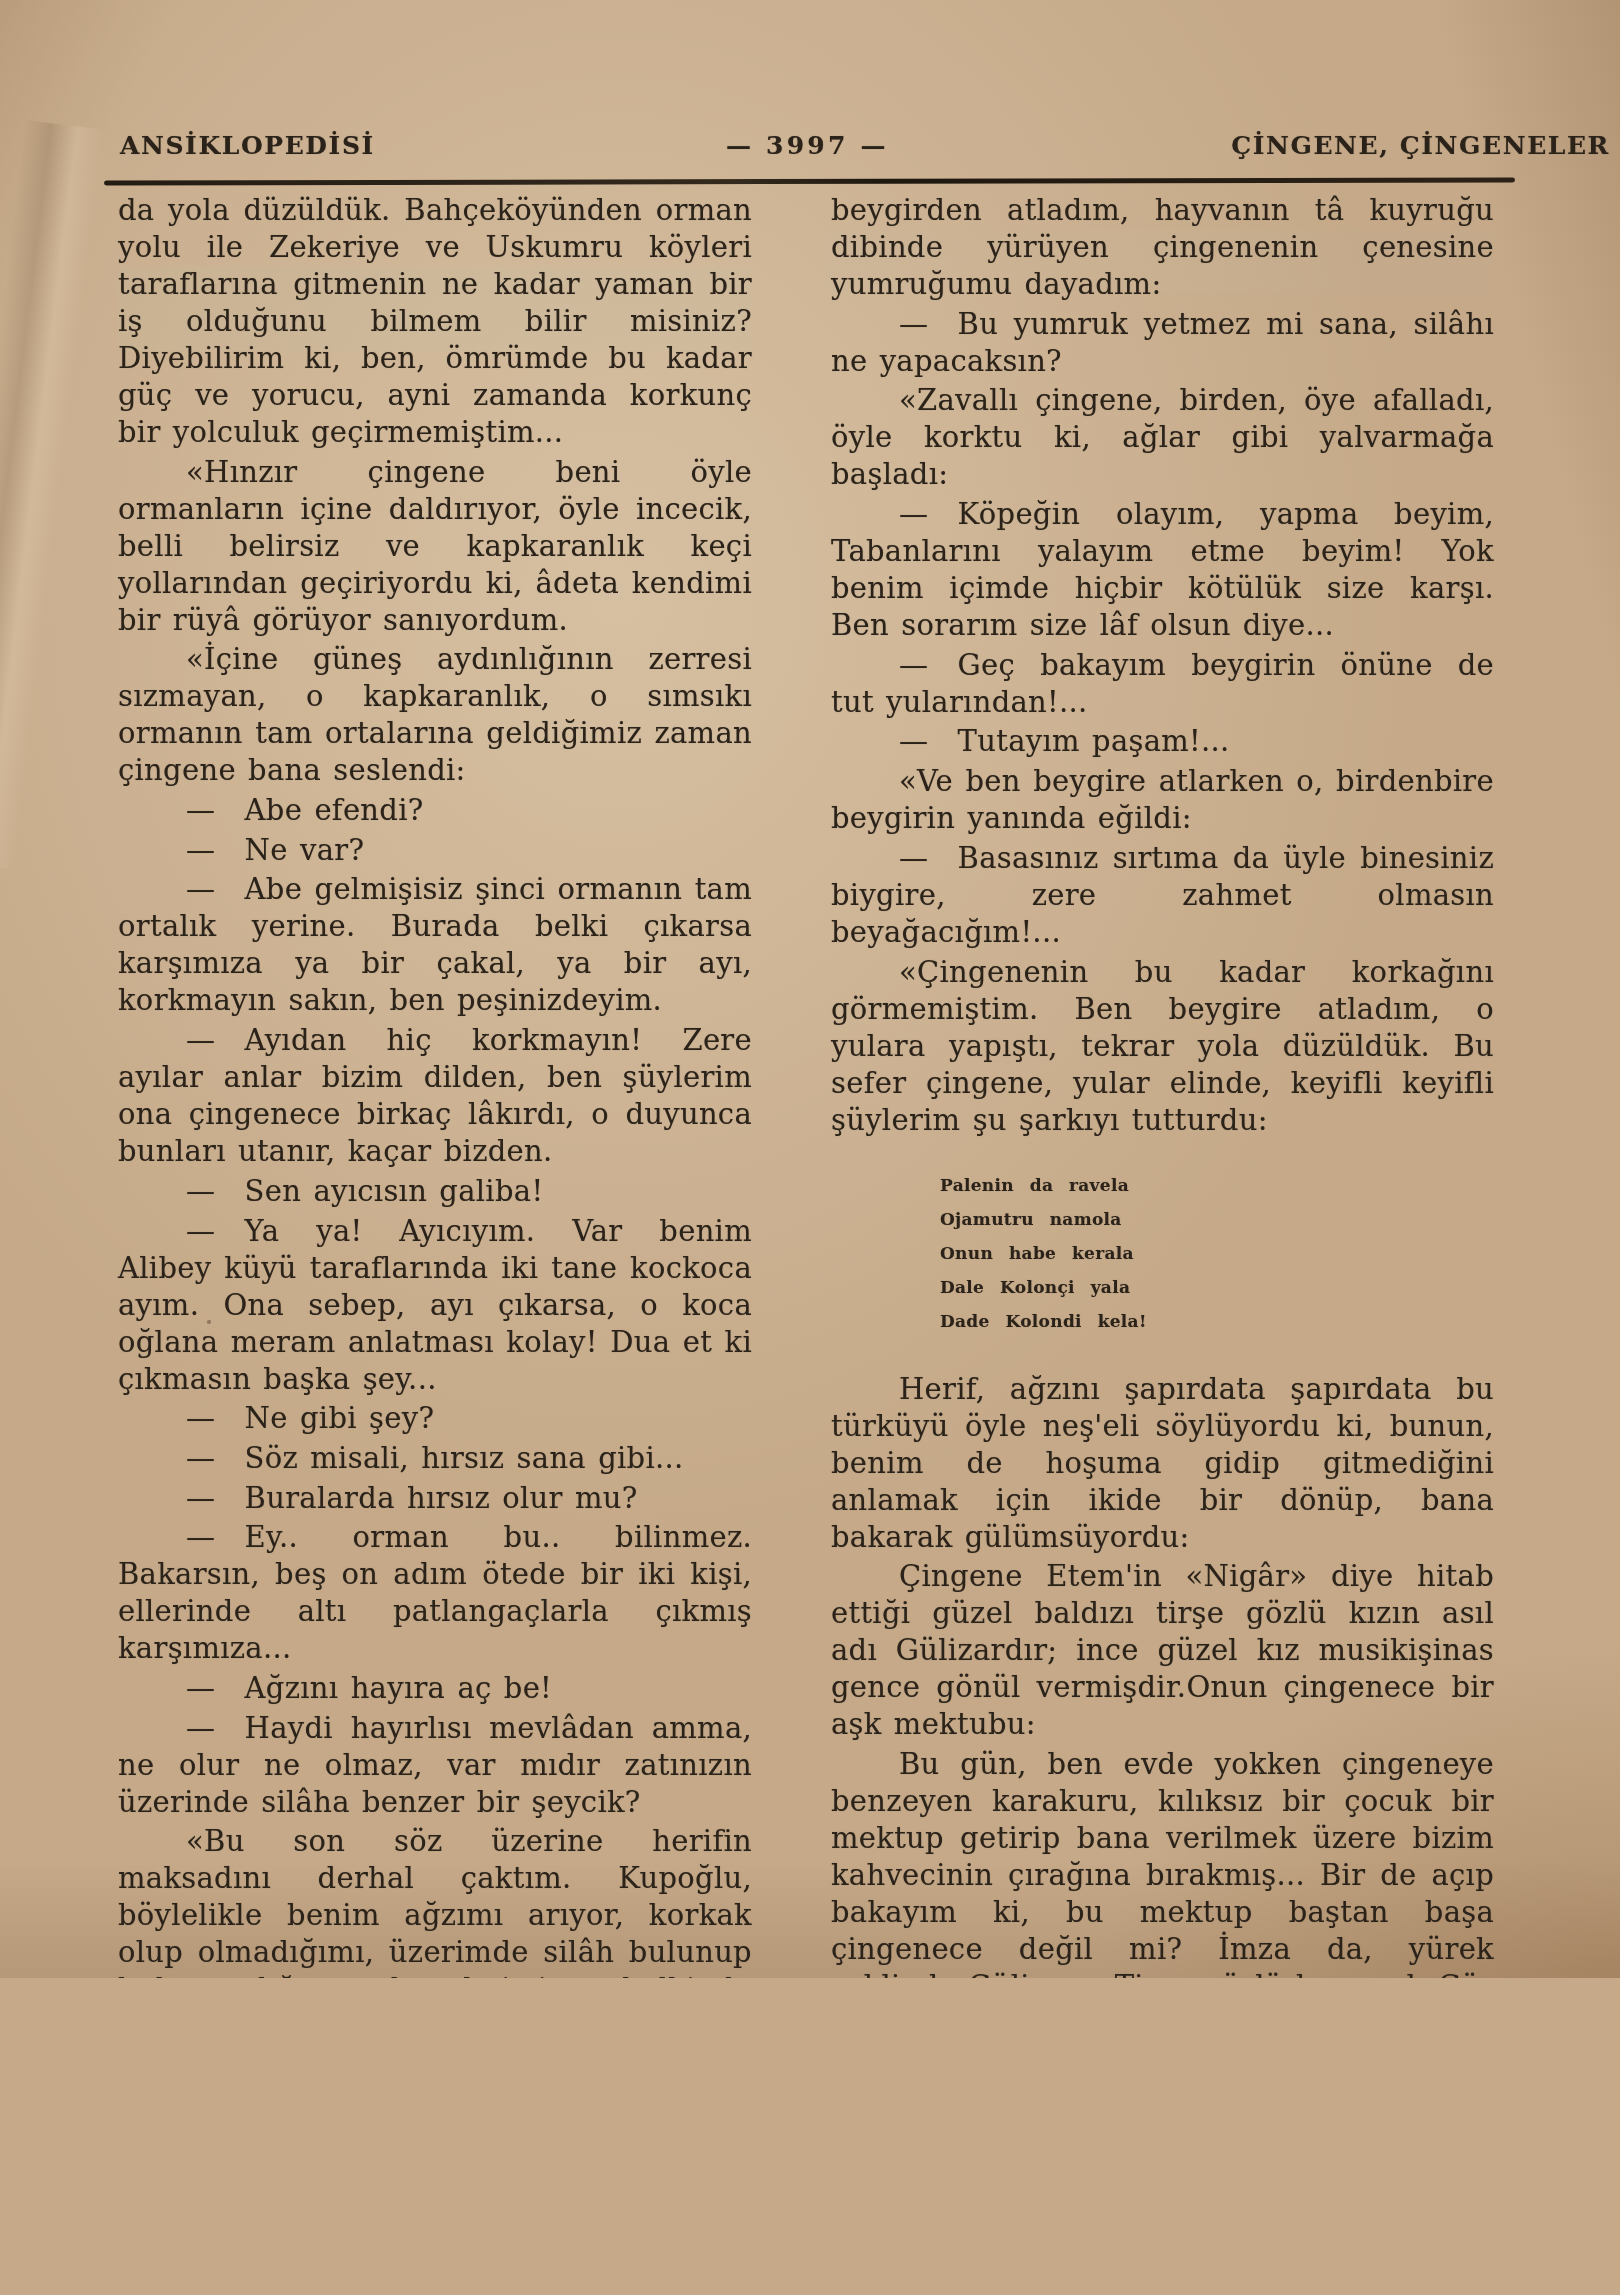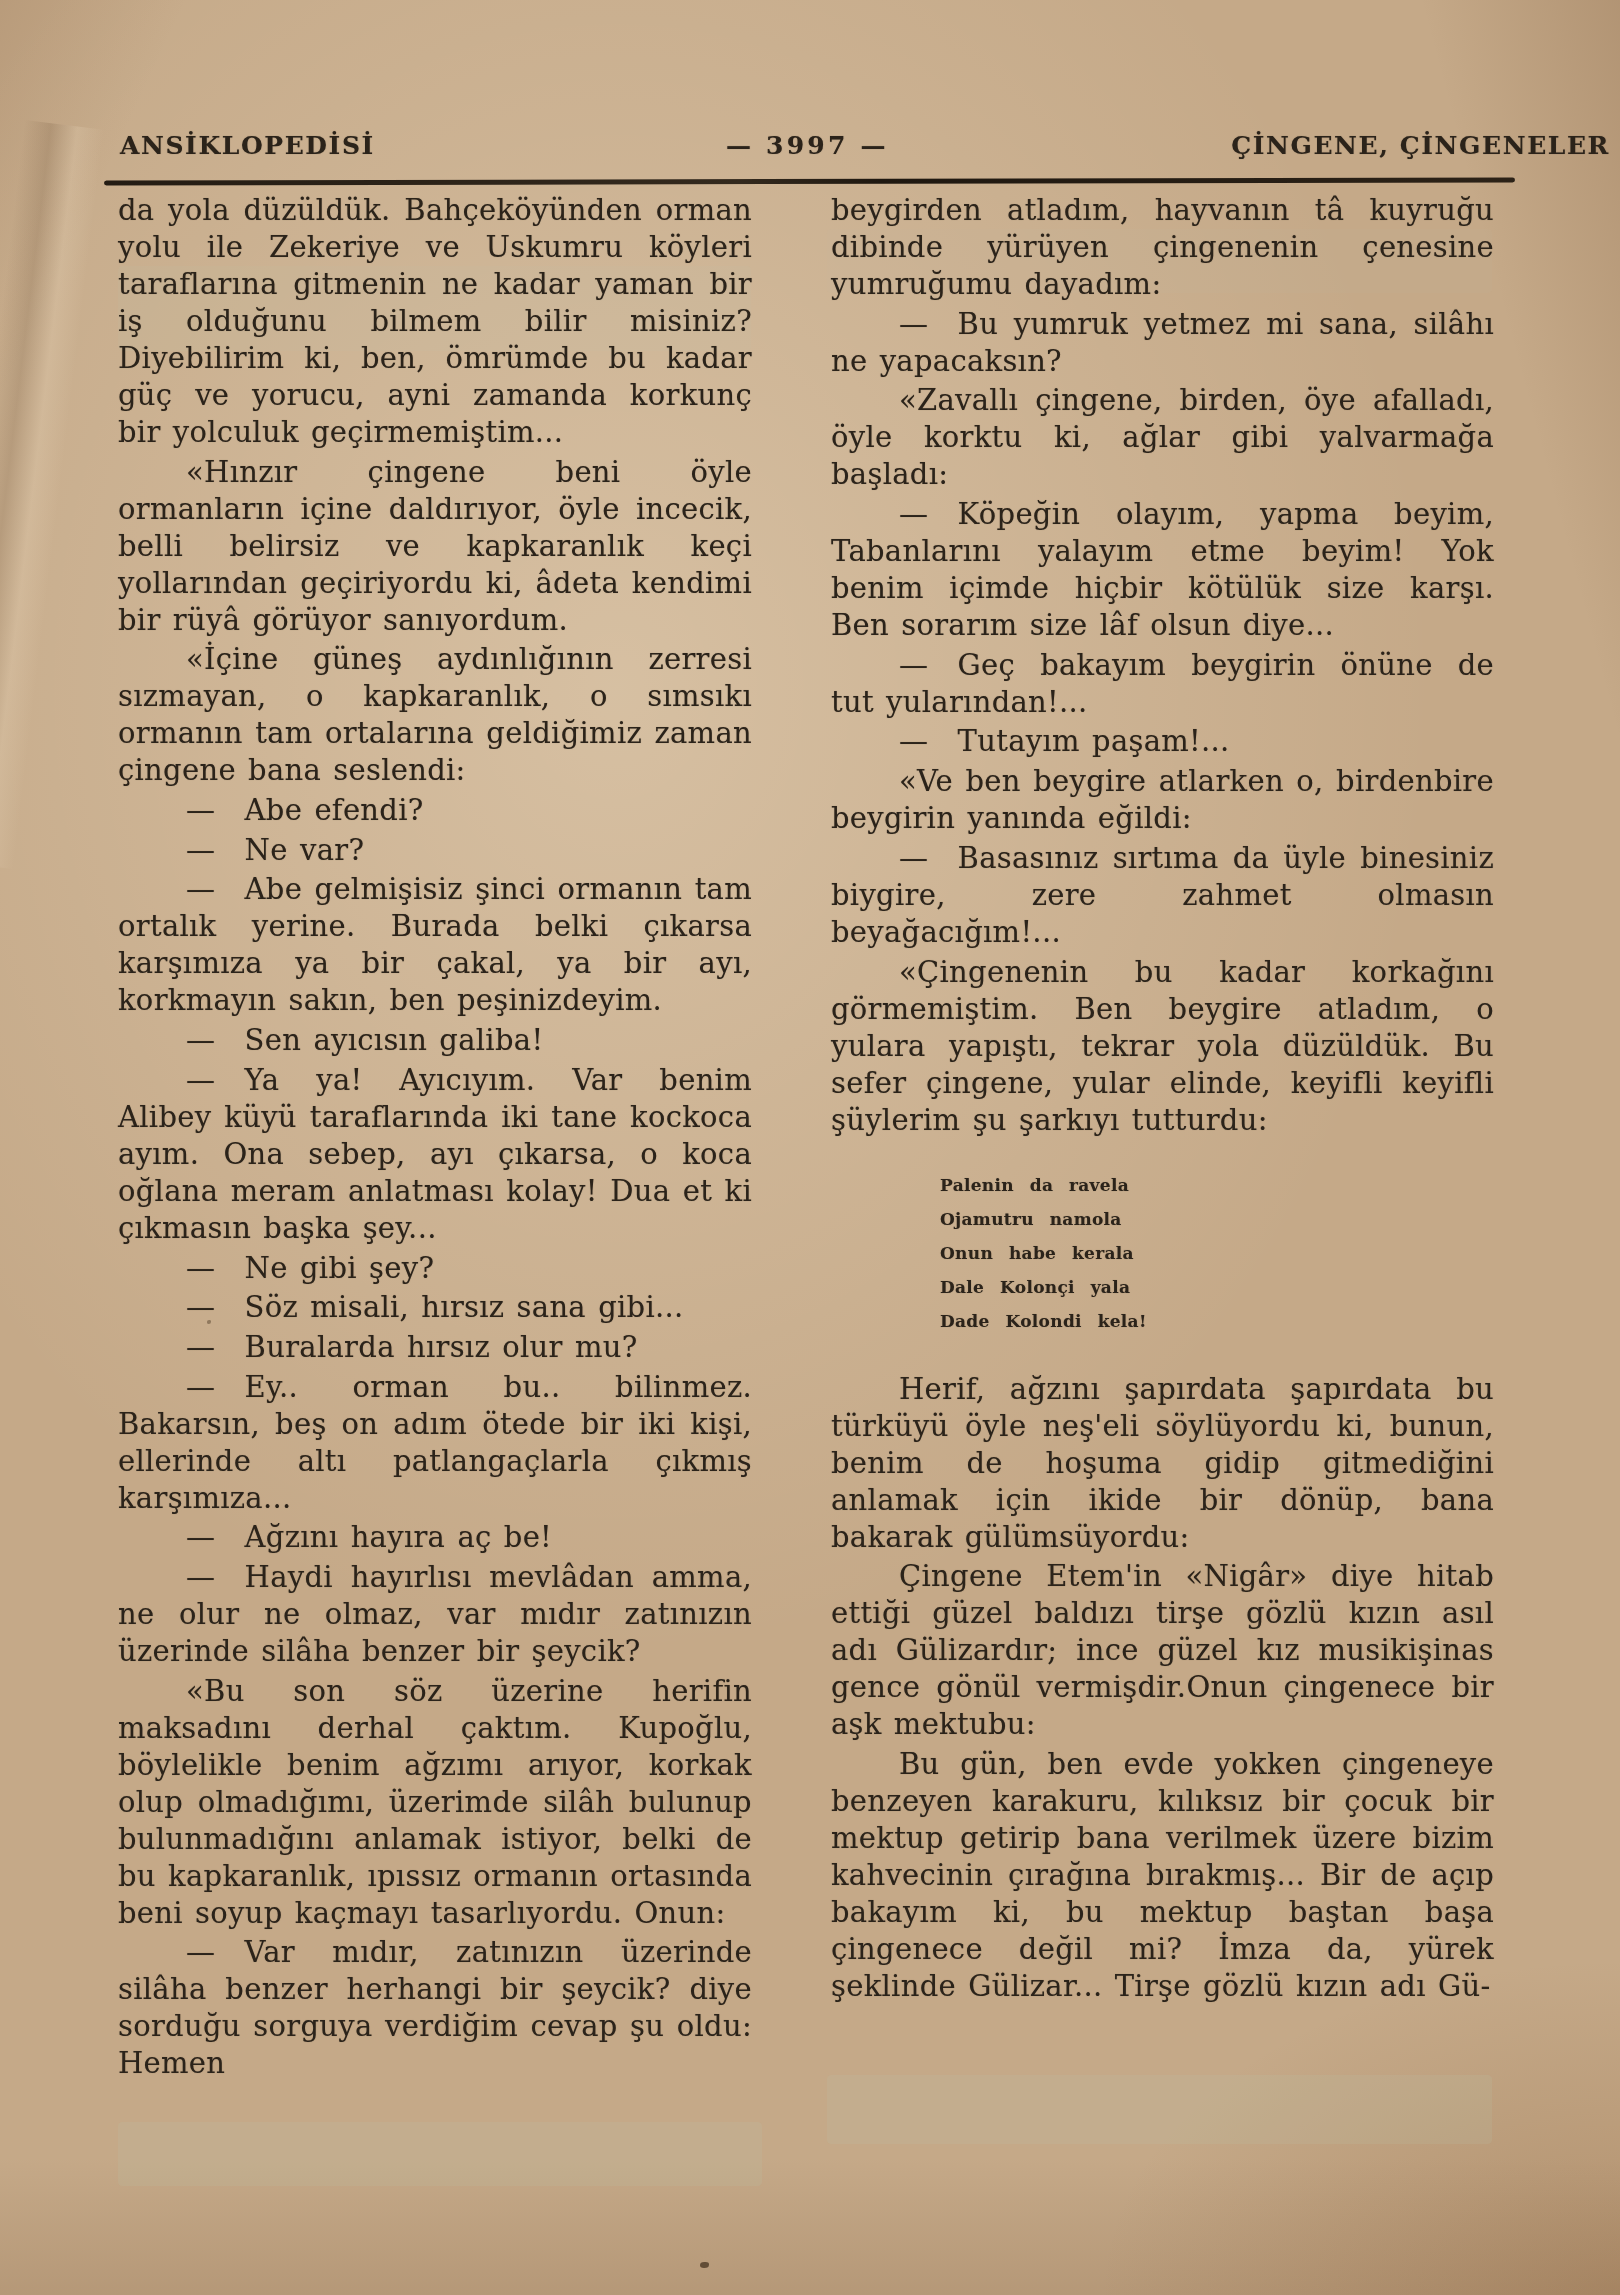--- a/index.html
+++ b/index.html
@@ -8,21 +8,21 @@
     --paper-dark:#b8916c;
     --ink:#2b231a;
   }
   html,body{margin:0;padding:0;}
   body{
     width:1621px;height:2295px;
     font-family:"DejaVu Serif","Liberation Serif",serif;
     background:var(--paper);
   }
   .page{
-    position:absolute;inset:0;width:1621px;height:2295px;overflow:hidden;
+    position:absolute;inset:0;width:1621px;height:1978px;overflow:hidden;
     background:
       radial-gradient(ellipse 1170px 1383px at 38% 30%, rgba(255,244,222,.30), rgba(255,244,222,0) 70%),
       linear-gradient(115deg, rgba(120,85,55,.16) 0%, rgba(120,85,55,0) 7%),
       linear-gradient(255deg, rgba(110,75,45,.22) 0%, rgba(110,75,45,0) 9%),
       linear-gradient(0deg, rgba(110,75,45,.18) 0%, rgba(110,75,45,0) 6%),
       radial-gradient(ellipse 745px 479px at 100% 100%, rgba(125,80,40,.28), rgba(125,80,40,0) 70%),
       var(--paper);
     color:var(--ink);
   }
   
@@ -84,20 +84,21 @@
   <div class="rule"></div>
 
   <div class="columns">
     <div class="col col-left">
         <p class="opening">da yola düzüldük. Bahçeköyünden orman yolu ile Zekeriye ve Uskumru köyleri taraflarına gitmenin ne kadar yaman bir iş olduğunu bilmem bilir misiniz? Diyebilirim ki, ben, ömrümde bu kadar güç ve yorucu, ayni zamanda korkunç bir yolculuk geçirmemiştim...</p>
         <p class="para">«Hınzır çingene beni öyle ormanların içine daldırıyor, öyle incecik, belli belirsiz ve kapkaranlık keçi yollarından geçiriyordu ki, âdeta kendimi bir rüyâ görüyor sanıyordum.</p>
         <p class="para">«İçine güneş aydınlığının zerresi sızmayan, o kapkaranlık, o sımsıkı ormanın tam ortalarına geldiğimiz zaman çingene bana seslendi:</p>
         <p class="dialog">— Abe efendi?</p>
         <p class="dialog">— Ne var?</p>
         <p class="dialog">— Abe gelmişisiz şinci ormanın tam ortalık yerine. Burada belki çıkarsa karşımıza ya bir çakal, ya bir ayı, korkmayın sakın, ben peşinizdeyim.</p>
+        <p class="dialog">— Ayıdan hiç korkmayın! Zere ayılar anlar bizim dilden, ben şüylerim ona çingenece birkaç lâkırdı, o duyunca bunları utanır, kaçar bizden.</p>
         <p class="dialog">— Sen ayıcısın galiba!</p>
         <p class="dialog">— Ya ya! Ayıcıyım. Var benim Alibey küyü taraflarında iki tane kockoca ayım. Ona sebep, ayı çıkarsa, o koca oğlana meram anlatması kolay! Dua et ki çıkmasın başka şey...</p>
         <p class="dialog">— Ne gibi şey?</p>
         <p class="dialog">— Söz misali, hırsız sana gibi...</p>
         <p class="dialog">— Buralarda hırsız olur mu?</p>
         <p class="dialog">— Ey.. orman bu.. bilinmez. Bakarsın, beş on adım ötede bir iki kişi, ellerinde altı patlangaçlarla çıkmış karşımıza...</p>
         <p class="dialog">— Ağzını hayıra aç be!</p>
         <p class="dialog">— Haydi hayırlısı mevlâdan amma, ne olur ne olmaz, var mıdır zatınızın üzerinde silâha benzer bir şeycik?</p>
         <p class="para">«Bu son söz üzerine herifin maksadını derhal çaktım. Kupoğlu, böylelikle benim ağzımı arıyor, korkak olup olmadığımı, üzerimde silâh bulunup bulunmadığını anlamak istiyor, belki de bu kapkaranlık, ıpıssız ormanın ortasında beni soyup kaçmayı tasarlıyordu. Onun:</p>
         <p class="dialog">— Var mıdır, zatınızın üzerinde silâha benzer herhangi bir şeycik? diye sorduğu sorguya verdiğim cevap şu oldu: Hemen</p>

